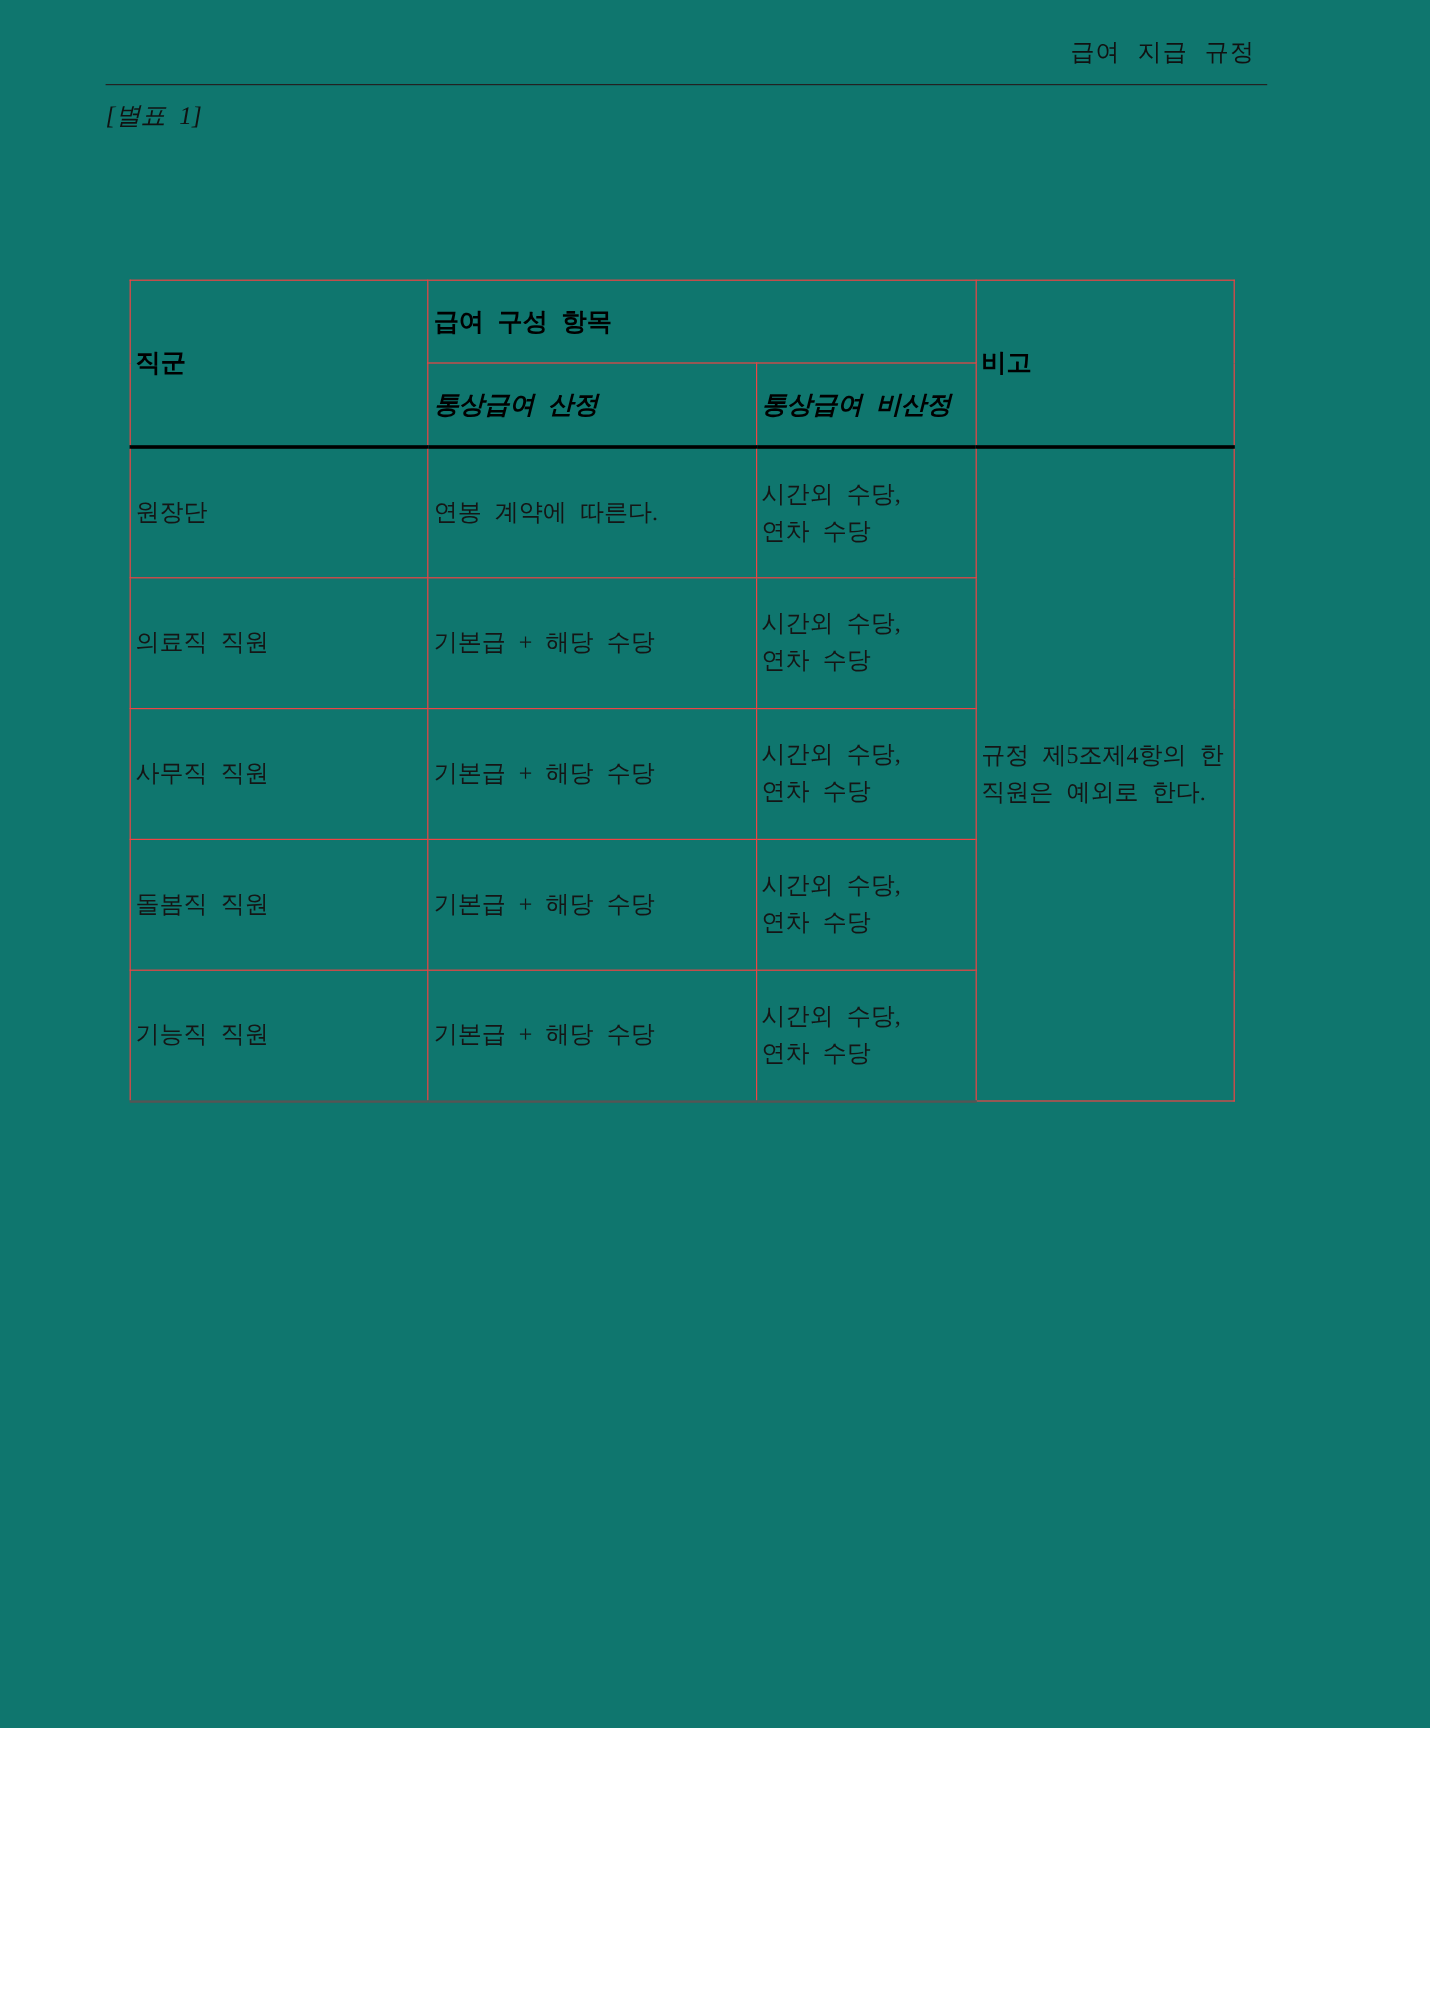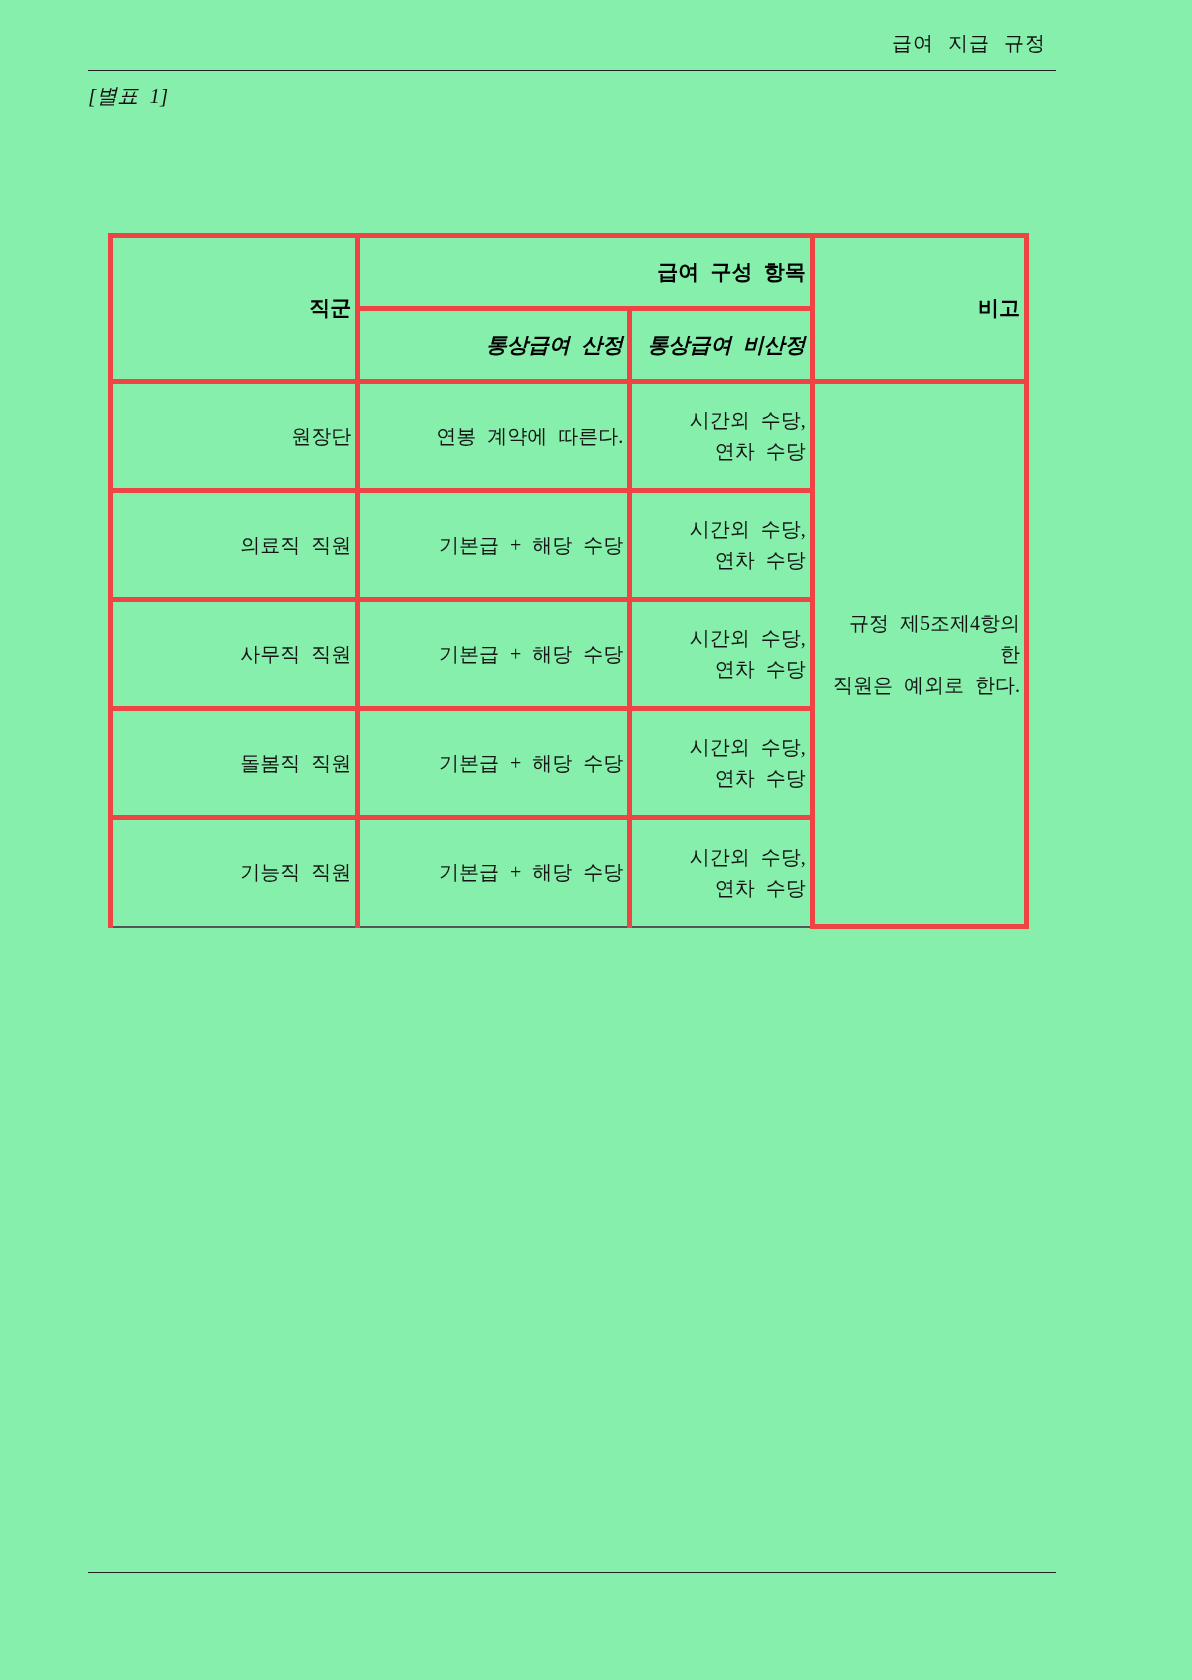--- a/index.html
+++ b/index.html
@@ -5,22 +5,22 @@
   html, body {
     margin: 0;
     padding: 0;
     background: #ffffff;
     font-family: "Liberation Serif", "DejaVu Serif", serif;
     color: #1a1a1a;
   }
   .page {
     position: relative;
     width: 1192px;
-    height: 1680px;
-    background: #86efac;
+    height: 1440px;
+    background: #0f766e;
     overflow: hidden;
   }
   .content {
     position: absolute;
     left: 88px;
     width: 968px;
     top: 0;
     height: 100%;
   }
   .doc-header-title {
@@ -65,22 +65,22 @@
     position: absolute;
     top: 233px;
     left: 20px;
     width: 921px;
     border-collapse: collapse;
     table-layout: fixed;
     border: 1.5px solid #333;
   }
   table.salary-table th,
   table.salary-table td {
-    border: 5px solid #ef4444;
-    text-align: right;
+    border: 1px solid #ef4444;
+    text-align: left;
     vertical-align: middle;
     white-space: pre-line;
     padding: 2px 4px;
     line-height: 1.55;
   }
   table.salary-table th {
     font-size: 21px;
     font-weight: bold;
     word-spacing: 6px;
     color: #000;

